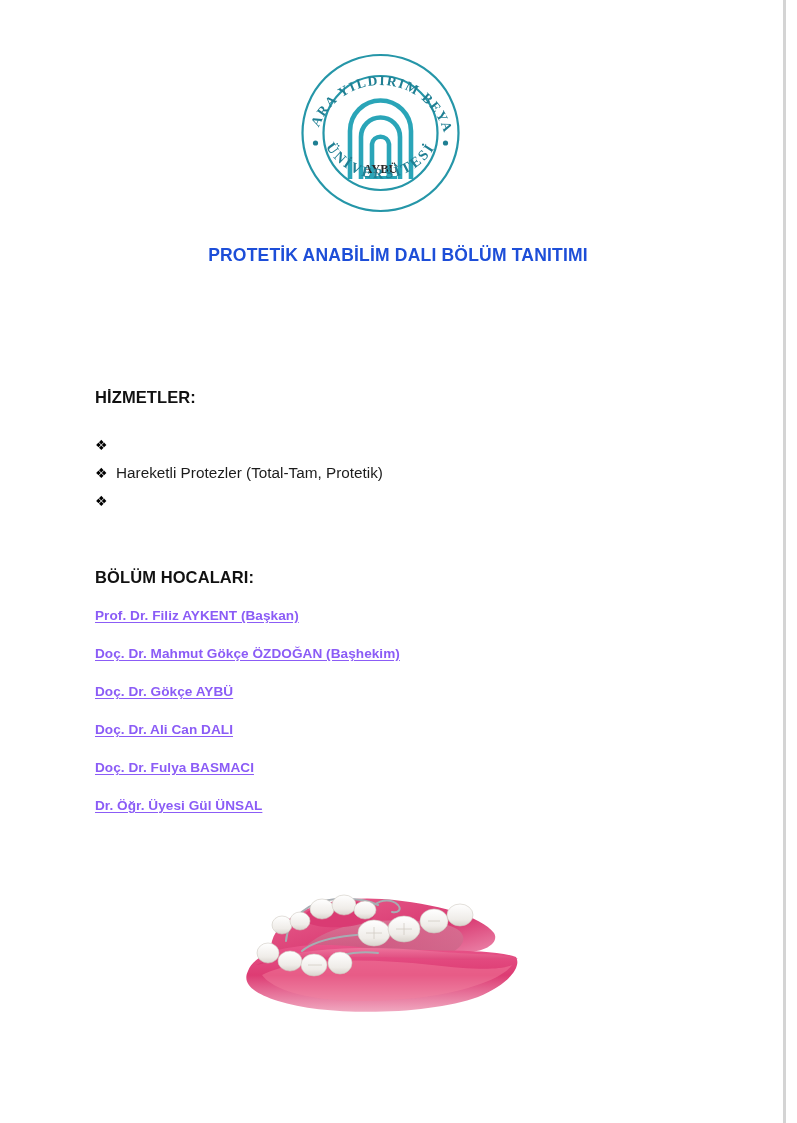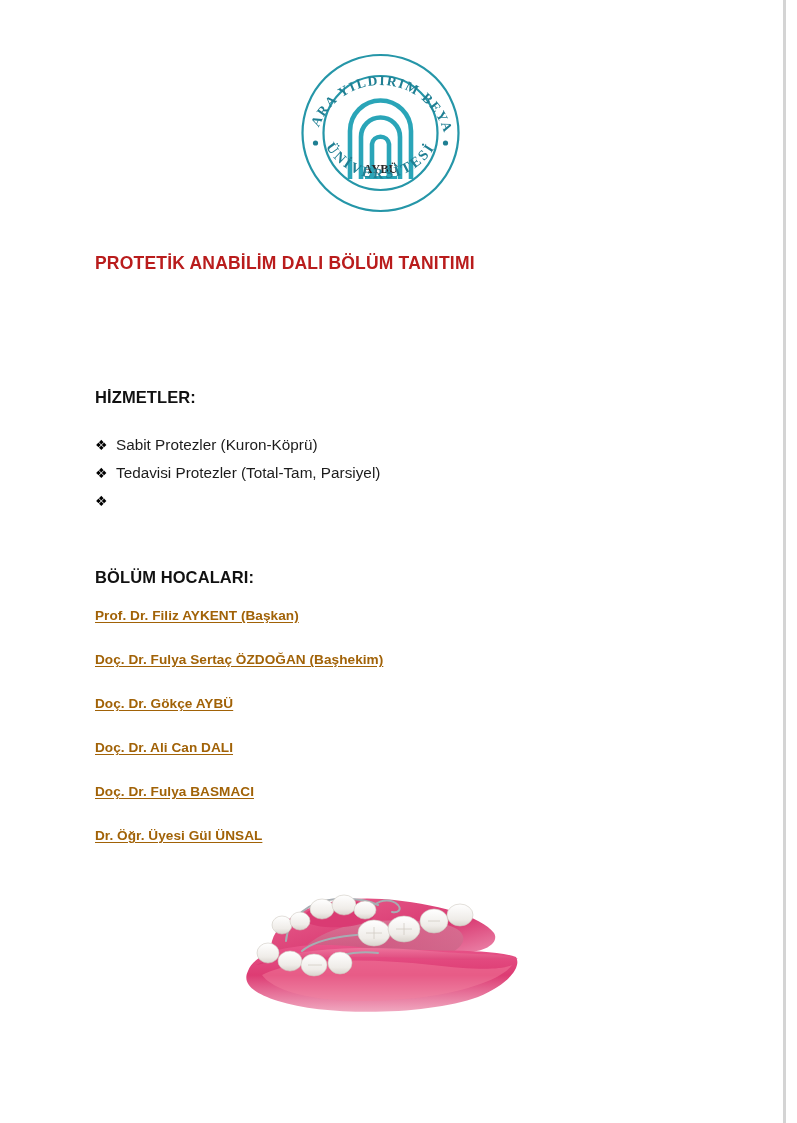--- a/index.html
+++ b/index.html
@@ -48,25 +48,25 @@
     height: 168px;
   }
   .logo-wrap svg { display:block; width:163px; height:168px; }
 
   
   .doc-title {
     position: absolute;
     left: 95px;
     top: 245px;
     width: 606px;
+    text-align: center;
     font-size: 17.5px;
     font-weight: bold;
     letter-spacing: 0.2px;
-    color: #b91c1c;
-    margin-top: 8px;
+    color: #1d4ed8;
   }
 
   
   .intro {
     position: absolute;
     left: 95px;
     top: 322px;
     width: 606px;
     text-align: justify;
     text-justify: inter-word;
@@ -115,24 +115,24 @@
   .faculty {
     position: absolute;
     left: 95px;
     top: 608px;
     width: 560px;
   }
   .faculty-link {
     display: block;
     font-size: 13.6px;
     font-weight: bold;
-    color: #a16207;
+    color: #8b5cf6;
     text-decoration: underline;
     text-underline-offset: 2px;
-    margin-bottom: 29px;
+    margin-bottom: 23px;
     width: fit-content;
     cursor: pointer;
     letter-spacing: 0.05px;
   }
 
   
   .denture {
     position: absolute;
     left: 232px;
     top: 855px;
@@ -181,36 +181,35 @@
   </div>
 
   <div class="doc-title">PROTETİK ANABİLİM DALI BÖLÜM TANITIMI</div>
 
 
   <div class="sec-head" id="head-hizmetler">HİZMETLER:</div>
 
   <div class="bullets">
     <div class="bullet-row">
       <span class="bullet-glyph">❖</span>
-      <span>Sabit Protezler (Kuron-Köprü)</span>
     </div>
     <div class="bullet-row">
       <span class="bullet-glyph">❖</span>
-      <span>Tedavisi Protezler (Total-Tam, Parsiyel)</span>
+      <span>Hareketli Protezler (Total-Tam, Protetik)</span>
     </div>
     <div class="bullet-row">
       <span class="bullet-glyph">❖</span>
     </div>
   </div>
 
   <div class="sec-head" id="head-hocalari">BÖLÜM HOCALARI:</div>
 
   <div class="faculty">
     <a class="faculty-link">Prof. Dr. Filiz AYKENT (Başkan)</a>
-    <a class="faculty-link">Doç. Dr. Fulya Sertaç ÖZDOĞAN (Başhekim)</a>
+    <a class="faculty-link">Doç. Dr. Mahmut Gökçe ÖZDOĞAN (Başhekim)</a>
     <a class="faculty-link">Doç. Dr. Gökçe AYBÜ</a>
     <a class="faculty-link">Doç. Dr. Ali Can DALI</a>
     <a class="faculty-link">Doç. Dr. Fulya BASMACI</a>
     <a class="faculty-link">Dr. Öğr. Üyesi Gül ÜNSAL</a>
   </div>
 
   <div class="denture">
     <svg viewBox="0 0 292 165" xmlns="http://www.w3.org/2000/svg">
       <defs>
         <linearGradient id="gumFront" x1="0" y1="0" x2="0" y2="1">

